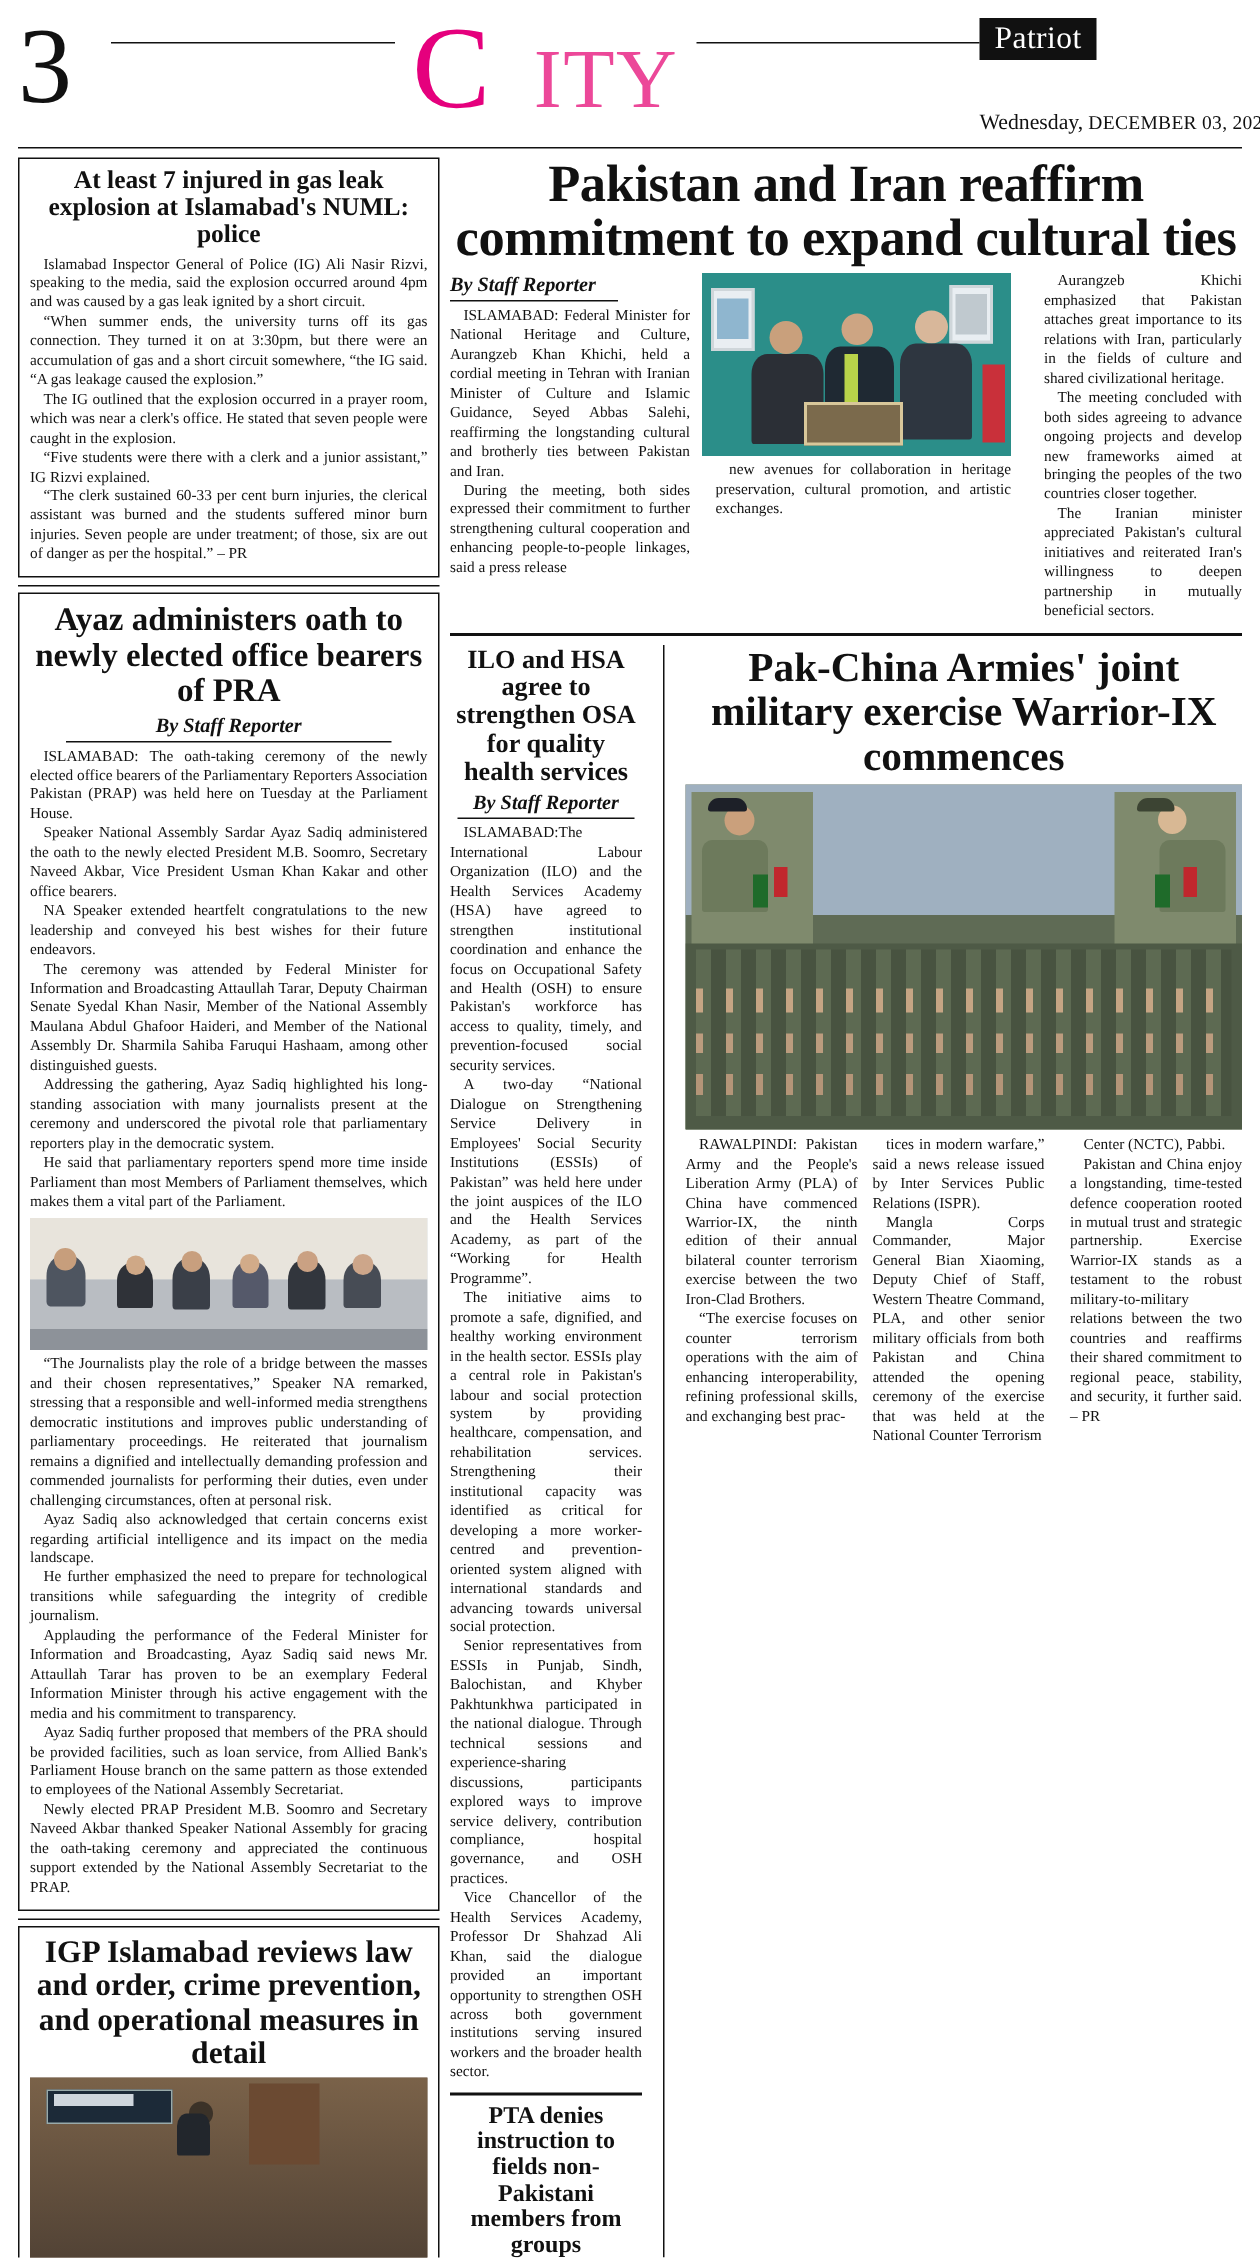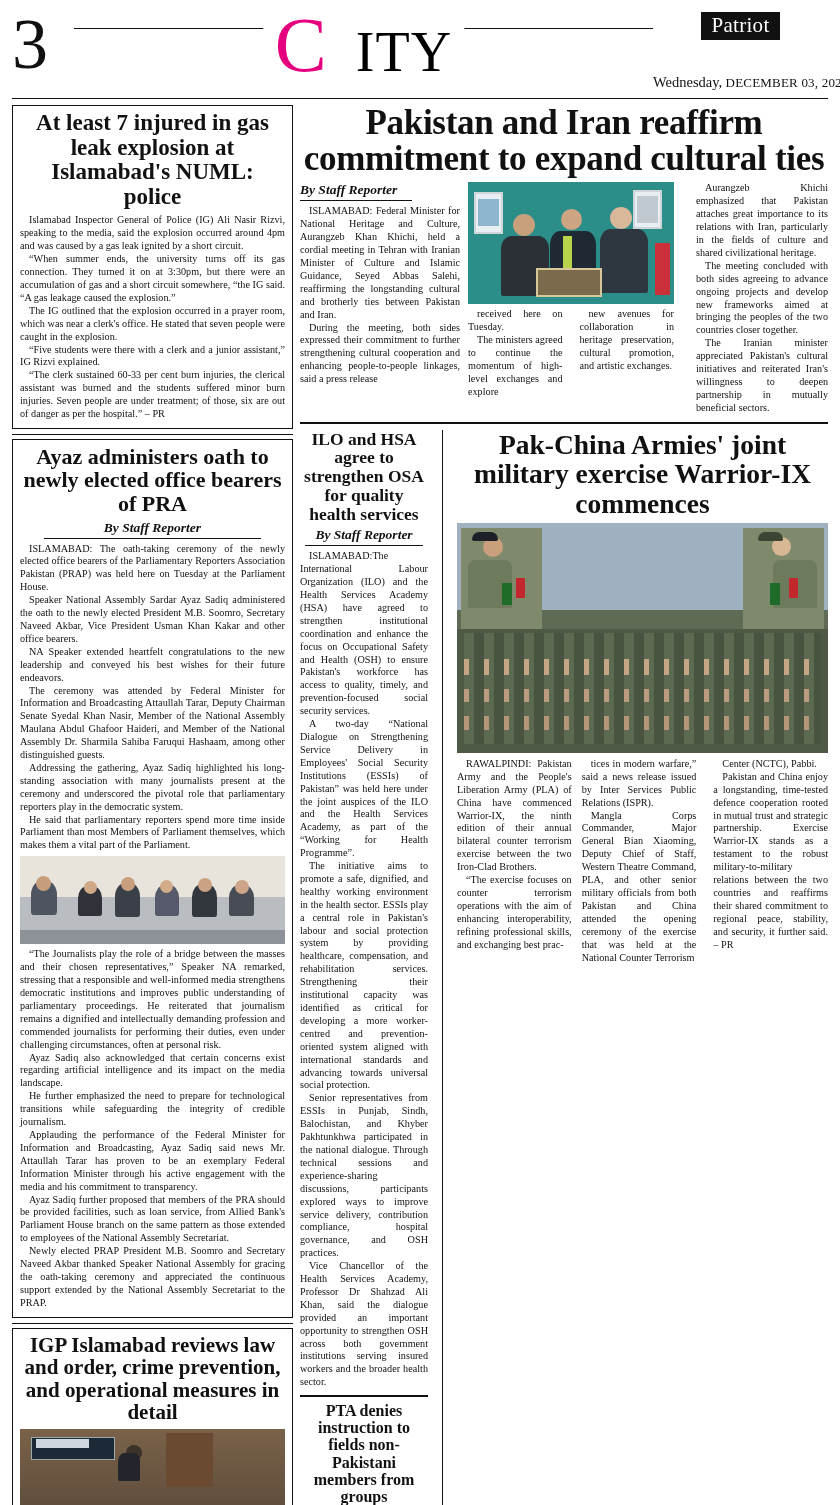--- a/index.html
+++ b/index.html
@@ -22,22 +22,22 @@
   .mh-center { flex: 1; position: relative; height: 86px; }
   .mh-rule { position: absolute; left: 0; right: 0; top: 18px; border-top: 1.6px solid #111; }
   .city-word {
     position: absolute; left: 50%; transform: translateX(-50%); top: -4px;
     background: #fff; padding: 0 12px;
     font-family: "Liberation Serif", serif;
     font-size: 58px; line-height: 1; font-weight: 400; letter-spacing: 1px;
     display: flex; align-items: baseline;
   }
   .city-c { color: #e5007d; font-size: 78px; line-height: 1; }
-  .city-ity { color: #000000; font-size: 56px; margin-left: 28px; }
-  .mh-right { width: 175px; text-align: center; padding-top: 2px; position: relative; }
+  .city-ity { color: #ec4899; font-size: 56px; margin-left: 28px; }
+  .mh-right { width: 175px; text-align: left; padding-top: 2px; position: relative; }
   .brand-box {
     display: inline-block; background: #111; color: #fff;
     font-family: "Liberation Serif", serif; font-size: 21px;
     padding: 1px 10px 2px 10px; font-weight: 400; letter-spacing: 0.3px;
   }
   .dateline {
     margin-top: 34px; font-family: "Liberation Serif", serif;
     font-size: 13.5px; white-space: nowrap;
   }
   .dateline .dow { font-size: 14.5px; }
@@ -46,21 +46,21 @@
 
   
   .content { display: flex; gap: 7px; margin-top: 6px; }
   .col-left { width: 281px; }
   .col-right { flex: 1; }
 
   
   .boxed { border: 1.4px solid #111; padding: 5px 7px 7px 7px; }
 
   h1.hl { font-family: "Liberation Serif", serif; font-weight: 700; text-align: center; line-height: 1.07; }
-  .hl-1 { font-size: 23px; }
+  .hl-1 { font-size: 17px; }
   .hl-2 { font-size: 22px; }
   .hl-3 { font-size: 21px; }
   .hl-big { font-size: 35px; letter-spacing: -0.3px; }
   .hl-mid { font-size: 27.5px; }
   .hl-narrow { font-size: 17.5px; font-weight: 400; }
   .hl-sm { font-size: 16px; font-weight: 400; }
 
   .byline {
     text-align: center; font-style: italic; font-weight: 700;
     font-size: 13.5px; font-family: "Liberation Serif", serif;
@@ -214,24 +214,20 @@
                 <div class="blob" style="left:45%;top:22%;width:21px;height:21px;background:#cda583"></div>
                 <div style="position:absolute;left:40%;top:40%;width:46px;height:62px;background:#1f2933;border-radius:22% 22% 4% 4%"></div>
                 <div style="position:absolute;left:46%;top:44%;width:9px;height:34px;background:#b9d34a"></div>
                 <div class="blob" style="left:69%;top:20%;width:22px;height:22px;background:#d8b79a"></div>
                 <div style="position:absolute;left:64%;top:38%;width:48px;height:64px;background:#2e3640;border-radius:22% 22% 4% 4%"></div>
                 <div style="position:absolute;left:33%;bottom:6%;width:32%;height:24%;background:#7b6a4c;border:2px solid #d8c79a"></div>
                 <div style="position:absolute;right:2%;bottom:8%;width:7%;height:42%;background:#c9303a"></div>
               </div>
             </div>
             <div class="flexrow" style="margin-top:4px">
-              <div style="flex:1">
-                <p class="body">received here on Tuesday.</p>
-                <p class="body">The ministers agreed to continue the momentum of high-level exchanges and explore</p>
-              </div>
               <div style="flex:1;margin-left:9px">
                 <p class="body">new avenues for collaboration in heritage preservation, cultural promotion, and artistic exchanges.</p>
               </div>
             </div>
           </div>
 
           <div style="width:132px;margin-left:14px">
             <p class="body">Aurangzeb Khichi emphasized that Pakistan attaches great importance to its relations with Iran, particularly in the fields of culture and shared civilizational heritage.</p>
             <p class="body">The meeting concluded with both sides agreeing to advance ongoing projects and develop new frameworks aimed at bringing the peoples of the two countries closer together.</p>
             <p class="body">The Iranian minister appreciated Pakistan's cultural initiatives and reiterated Iran's willingness to deepen partnership in mutually beneficial sectors.</p>

